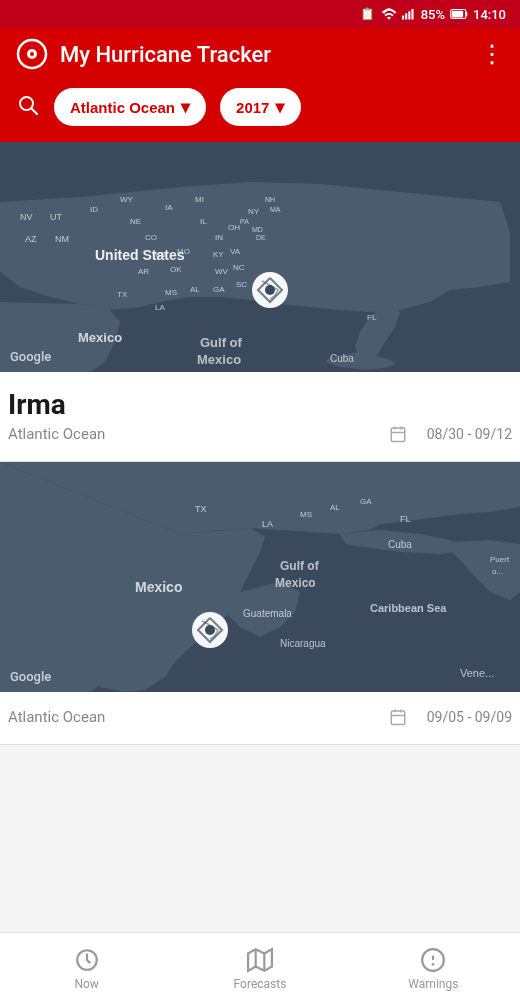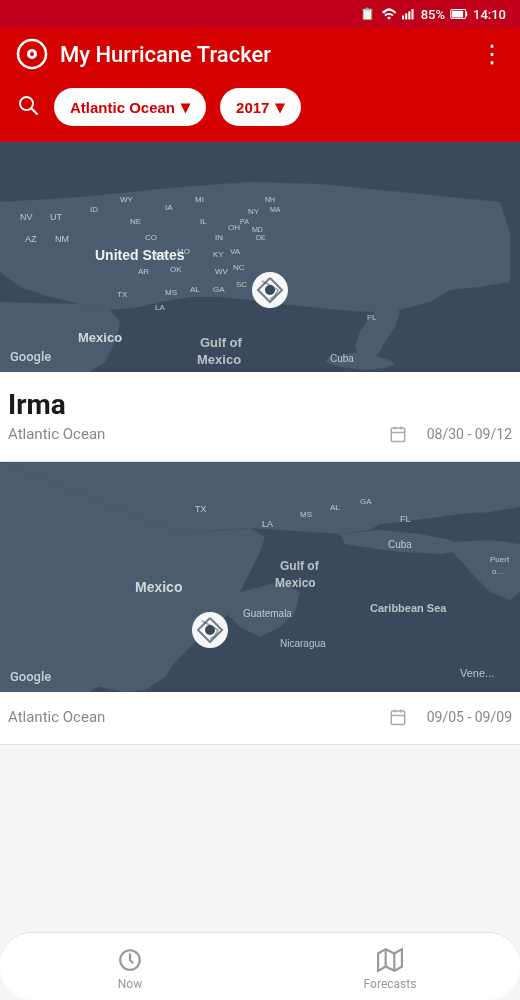--- a/index.html
+++ b/index.html
@@ -145,21 +145,20 @@
     
     .bottom-nav {
       position: fixed;
       bottom: 0;
       left: 0;
       width: 520px;
       background: white;
       border-top: 1px solid #e0e0e0;
       display: flex;
       height: 68px;
-      border-radius: 32px;
     }
     .nav-item {
       flex: 1;
       display: flex;
       flex-direction: column;
       align-items: center;
       justify-content: center;
       gap: 4px;
       cursor: pointer;
       padding-top: 4px;
@@ -406,13 +405,21 @@
     <span class="nav-label">Now</span>
   </div>
   <div class="nav-item">
     <svg width="26" height="26" viewBox="0 0 24 24" fill="none" stroke="#999" stroke-width="2">
       <polygon points="1,6 1,22 8,18 16,22 23,18 23,2 16,6 8,2"></polygon>
       <line x1="8" y1="2" x2="8" y2="18"></line>
       <line x1="16" y1="6" x2="16" y2="22"></line>
     </svg>
     <span class="nav-label">Forecasts</span>
   </div>
+  <div class="nav-item">
+    <svg width="26" height="26" viewBox="0 0 24 24" fill="none" stroke="#999" stroke-width="2">
+      <circle cx="12" cy="12" r="10"></circle>
+      <line x1="12" y1="8" x2="12" y2="12"></line>
+      <line x1="12" y1="16" x2="12.01" y2="16" stroke-linecap="round" stroke-width="2.5"></line>
+    </svg>
+    <span class="nav-label">Warnings</span>
+  </div>
 </div>
 
 </body></html>

